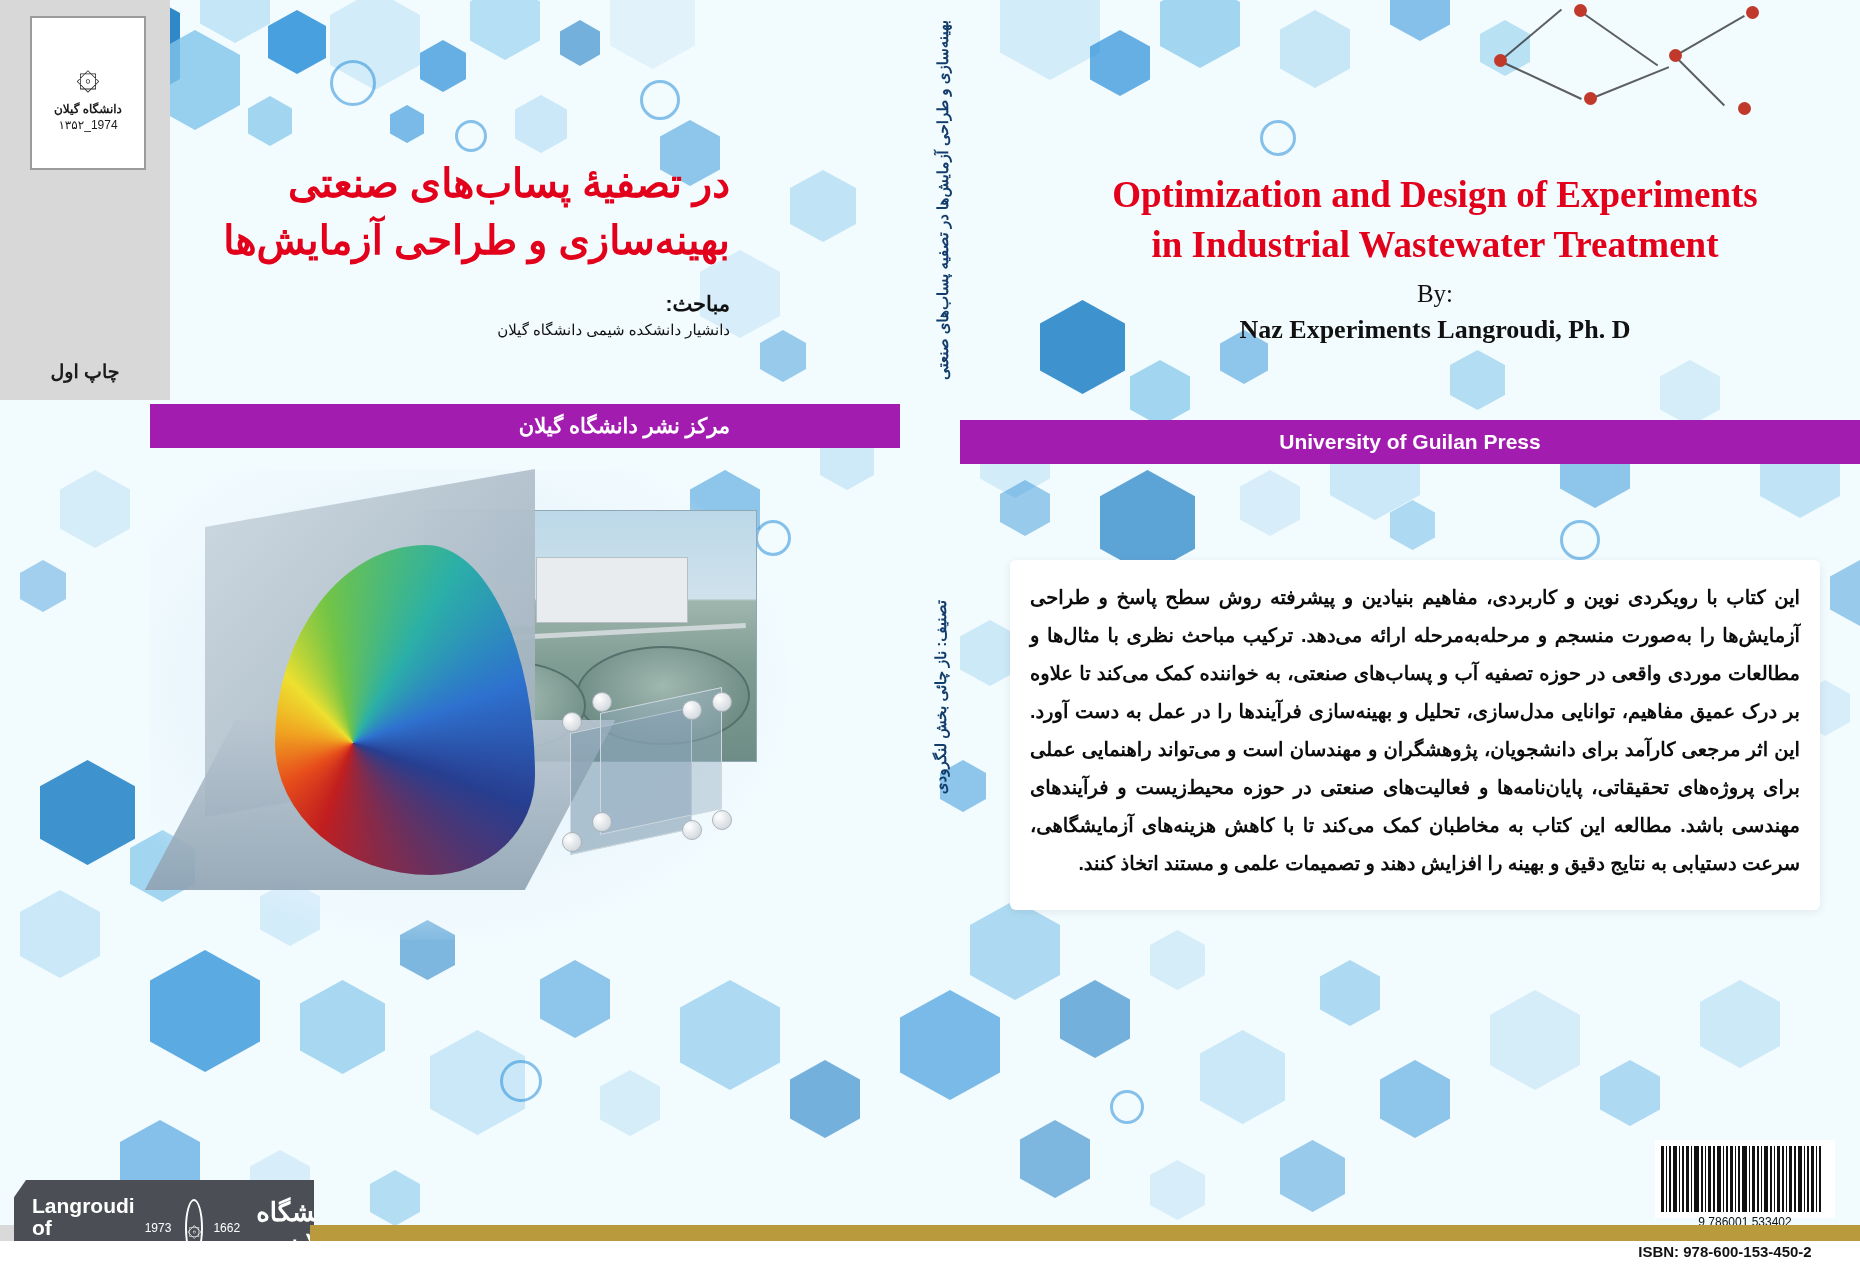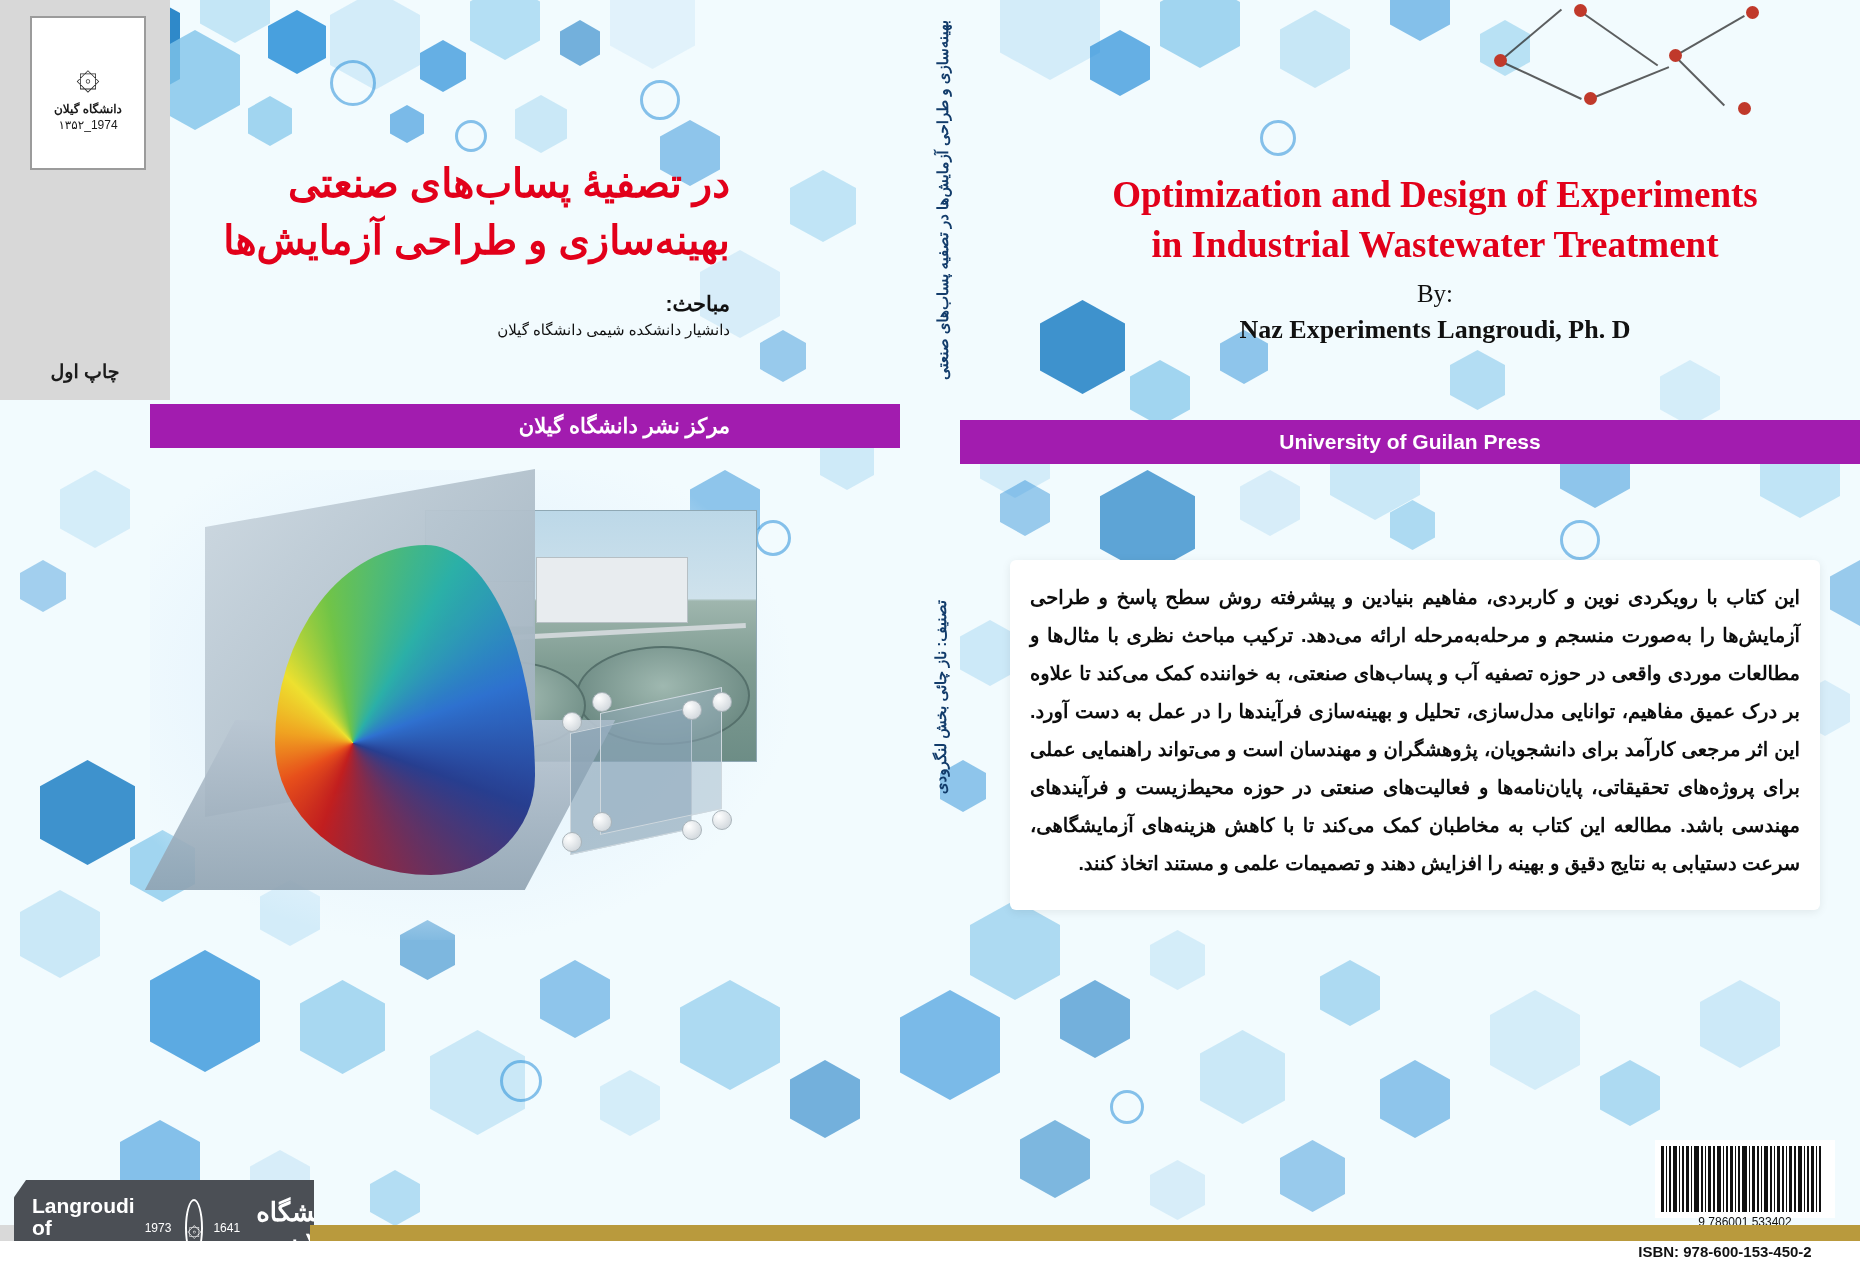--- a/index.html
+++ b/index.html
@@ -273,21 +273,21 @@
 
     <div id="bottom-grey"></div>
 
     <div id="ug-logo">
       <div class="txt">
         <div>Langroudi of</div>
         <div>Guilan</div>
       </div>
       <div class="yr">1973</div>
       <div class="emblem">۞</div>
-      <div class="yr">1641</div>
+      <div class="yr">1662</div>
       <div class="persian">دانشگاه گیلان</div>
     </div>
 
     <div id="descbox"></div>
     <div id="desc">این کتاب با رویکردی نوین و کاربردی، مفاهیم بنیادین و پیشرفته روش سطح پاسخ و طراحی آزمایش‌ها را به‌صورت منسجم و مرحله‌به‌مرحله ارائه می‌دهد. ترکیب مباحث نظری با مثال‌ها و مطالعات موردی واقعی در حوزه تصفیه آب و پساب‌های صنعتی، به خواننده کمک می‌کند تا علاوه بر درک عمیق مفاهیم، توانایی مدل‌سازی، تحلیل و بهینه‌سازی فرآیندها را در عمل به دست آورد. این اثر مرجعی کارآمد برای دانشجویان، پژوهشگران و مهندسان است و می‌تواند راهنمایی عملی برای پروژه‌های تحقیقاتی، پایان‌نامه‌ها و فعالیت‌های صنعتی در حوزه محیط‌زیست و فرآیندهای مهندسی باشد. مطالعه این کتاب به مخاطبان کمک می‌کند تا با کاهش هزینه‌های آزمایشگاهی، سرعت دستیابی به نتایج دقیق و بهینه را افزایش دهند و تصمیمات علمی و مستند اتخاذ کنند.</div>
   </div>
 
   <div id="spine">
     <div class="spine-text" style="right:8px;top:20px;font-size:15px;">بهینه‌سازی و طراحی آزمایش‌ها در تصفیه پساب‌های صنعتی</div>
     <div class="spine-text" style="right:10px;top:600px;font-size:15px;">تصنیف: ناز چائی بخش لنگرودی</div>

